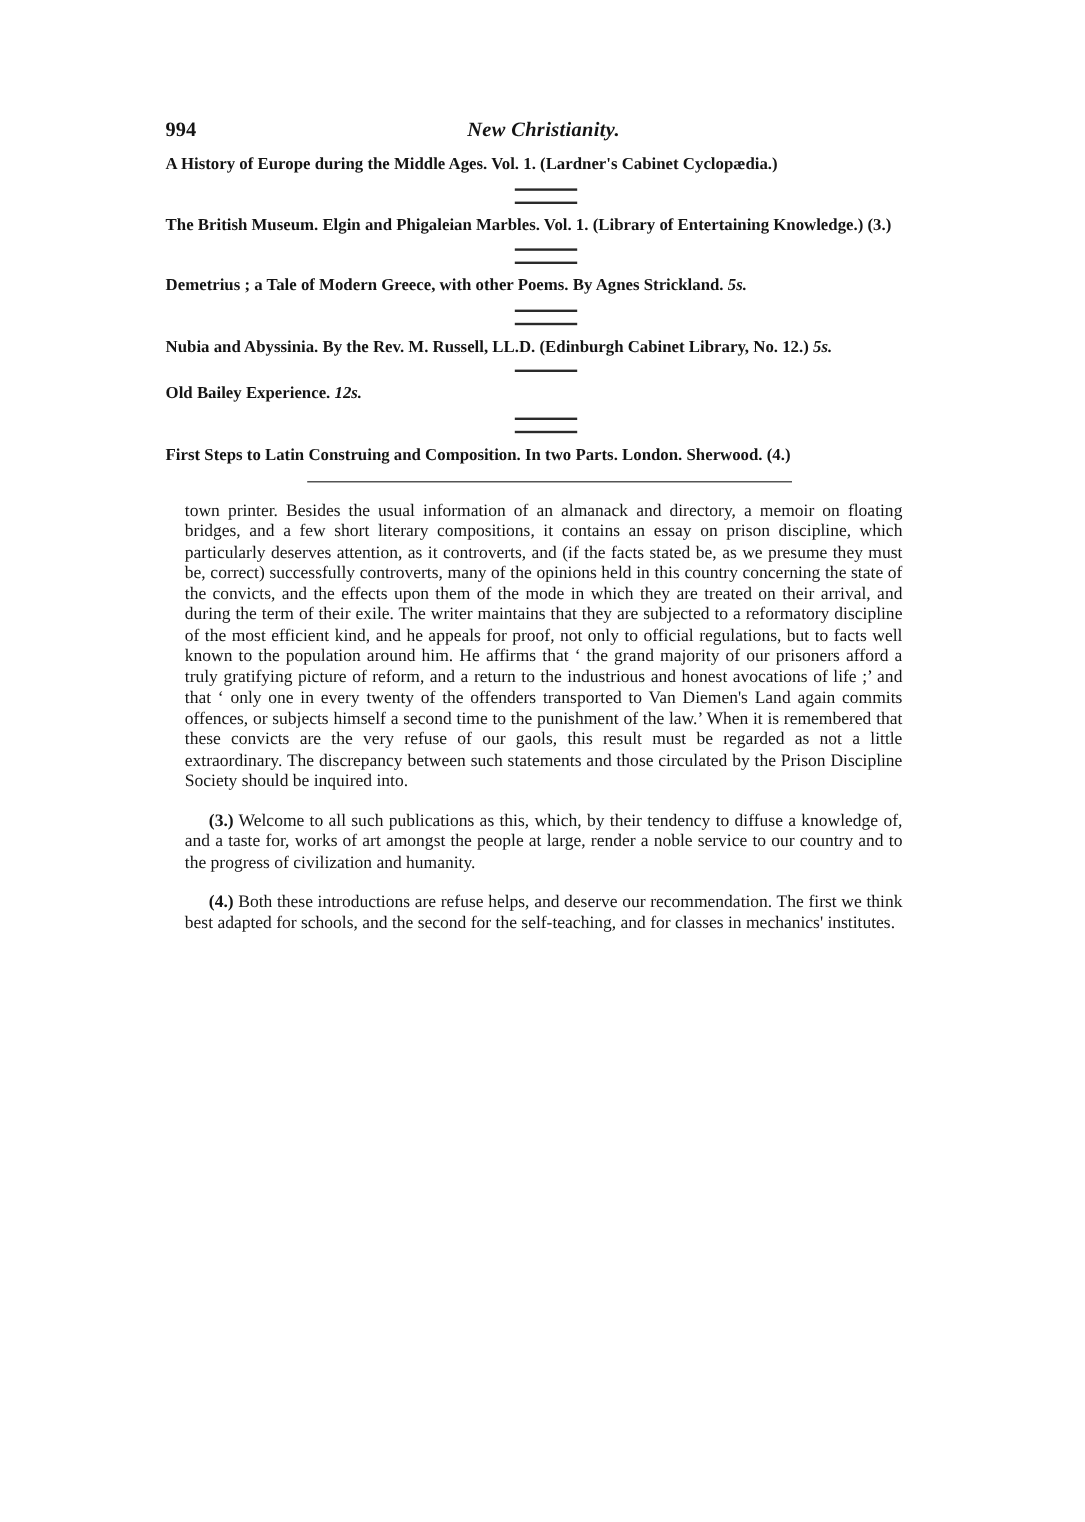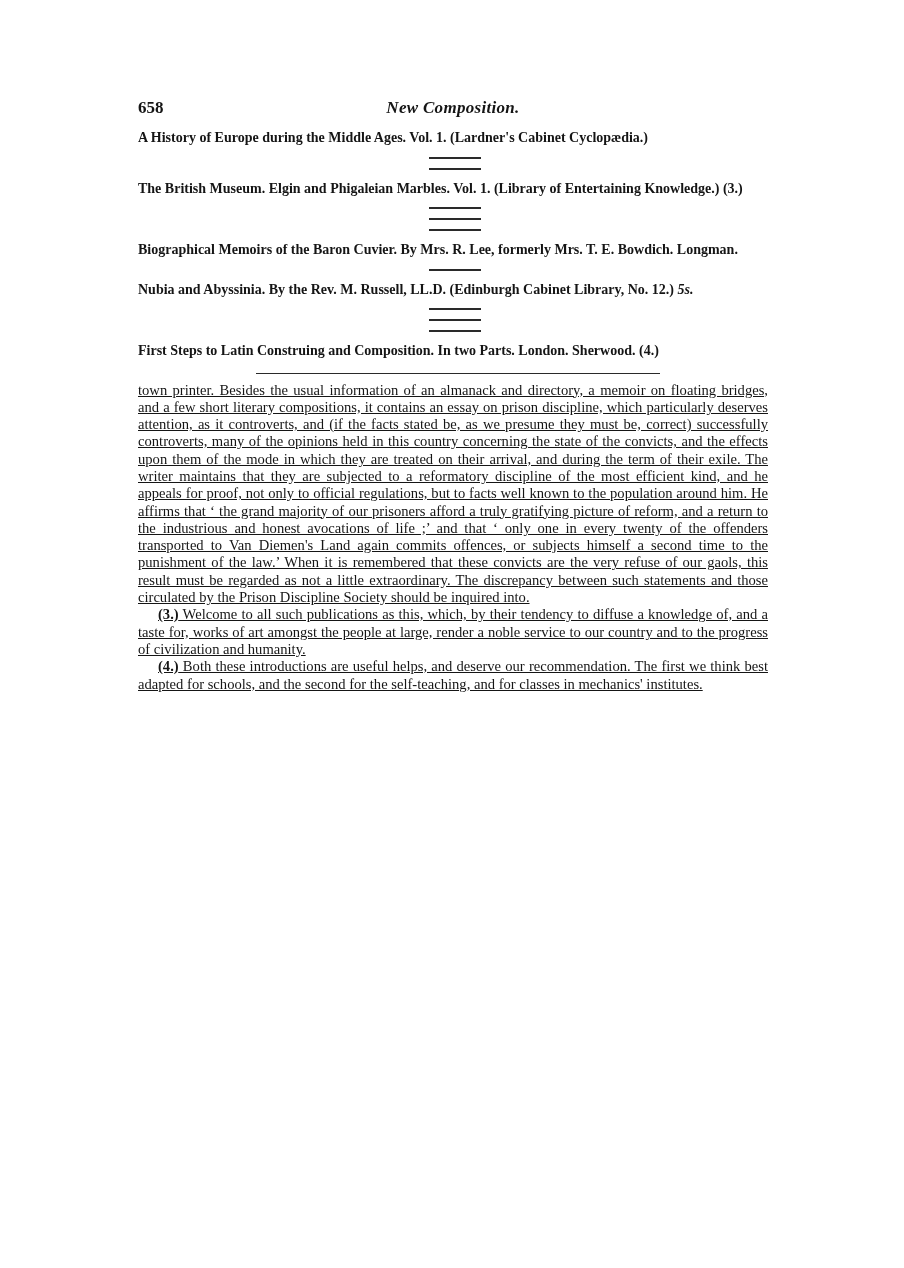--- a/index.html
+++ b/index.html
@@ -10,61 +10,62 @@
   .page-number { position: absolute; left: 0; top: 0; font-weight: bold; font-size: 17px; }
   .head-title { position: absolute; left: 0; right: 0; top: 0; text-align: center;
                 font-style: italic; font-weight: bold; font-size: 17px; letter-spacing: 0.3px; }
   .entries { margin-top: 4px; }
   .entry { font-size: 14px; line-height: 19.5px; text-align: justify;
            padding-left: 22px; text-indent: -22px; font-weight: bold; }
   .entry .it { font-style: italic; }
   .sep { width: 52px; height: 0; border-top: 2px solid #2a2a2a; margin: 9px auto 9px auto; position: relative; left: 2px; }
   .rule { width: 404px; height: 0; border-top: 1.5px solid #2a2a2a; margin: 12px 0 8px 118px; }
   .notes { font-size: 14.6px; line-height: 17.3px; text-align: justify; }
-  .notes p { margin: 0; text-decoration: underline; }
+  .notes p { margin: 16px; }
   .notes p.indent { text-indent: 20px; }
   .notes .bold { font-weight: bold; }
 </style>
 </head>
 <body>
 
 <div class="page">
 
   <div class="running-head">
-    <span class="page-number">658</span>
-    <span class="head-title">New Composition.</span>
+    <span class="page-number">994</span>
+    <span class="head-title">New Christianity.</span>
   </div>
 
   <div class="entries">
     <div class="entry"><span>A History of Europe during the Middle Ages.  Vol. 1. (Lardner's Cabinet Cyclopædia.)</span></div>
     <div class="sep"></div>
 
     <div class="sep"></div>
 
     <div class="entry"><span>The British Museum.  Elgin and Phigaleian Marbles. Vol. 1. (Library of Entertaining Knowledge.)  (3.)</span></div>
     <div class="sep"></div>
 
     <div class="sep"></div>
 
+    <div class="entry"><span>Demetrius ; a Tale of Modern Greece, with other Poems.  By Agnes Strickland.   </span><span class="it">5s.</span></div>
     <div class="sep"></div>
 
-    <div class="entry"><span>Biographical Memoirs of the Baron Cuvier.  By Mrs. R. Lee, formerly Mrs. T. E. Bowdich.  Longman.</span></div>
     <div class="sep"></div>
 
     <div class="entry"><span>Nubia and Abyssinia.  By the Rev. M. Russell, LL.D. (Edinburgh Cabinet Library, No. 12.)   </span><span class="it">5s.</span></div>
     <div class="sep"></div>
 
+    <div class="entry"><span>Old Bailey Experience.   </span><span class="it">12s.</span></div>
     <div class="sep"></div>
 
     <div class="sep"></div>
 
     <div class="entry"><span>First Steps to Latin Construing and Composition.  In two Parts. London.  Sherwood.  (4.)</span></div>
   </div>
 
   <div class="rule"></div>
 
   <div class="notes">
     <p>town printer.  Besides the usual information of an almanack and directory, a memoir on floating bridges, and a few short literary compositions, it contains an essay on prison discipline, which particularly deserves attention, as it controverts, and (if the facts stated be, as we presume they must be, correct) successfully controverts, many of the opinions held in this country concerning the state of the convicts, and the effects upon them of the mode in which they are treated on their arrival, and during the term of their exile. The writer maintains that they are subjected to a reformatory discipline of the most efficient kind, and he appeals for proof, not only to official regulations, but to facts well known to the population around him.  He affirms that ‘ the grand majority of our prisoners afford a truly gratifying picture of reform, and a return to the industrious and honest avocations of life ;’ and that ‘ only one in every twenty of the offenders transported to Van Diemen's Land again commits offences, or subjects himself a second time to the punishment of the law.’  When it is remembered that these convicts are the very refuse of our gaols, this result must be regarded as not a little extraordinary.  The discrepancy between such statements and those circulated by the Prison Discipline Society should be inquired into.</p>
     <p class="indent"><span class="bold">(3.)</span><span> Welcome to all such publications as this, which, by their tendency to diffuse a knowledge of, and a taste for, works of art amongst the people at large, render a noble service to our country and to the progress of civilization and humanity.</span></p>
-    <p class="indent"><span class="bold">(4.)</span><span> Both these introductions are useful helps, and deserve our recommendation.  The first we think best adapted for schools, and the second for the self-teaching, and for classes in mechanics' institutes.</span></p>
+    <p class="indent"><span class="bold">(4.)</span><span> Both these introductions are refuse helps, and deserve our recommendation.  The first we think best adapted for schools, and the second for the self-teaching, and for classes in mechanics' institutes.</span></p>
   </div>
 
 </div>
 
 </body></html>

